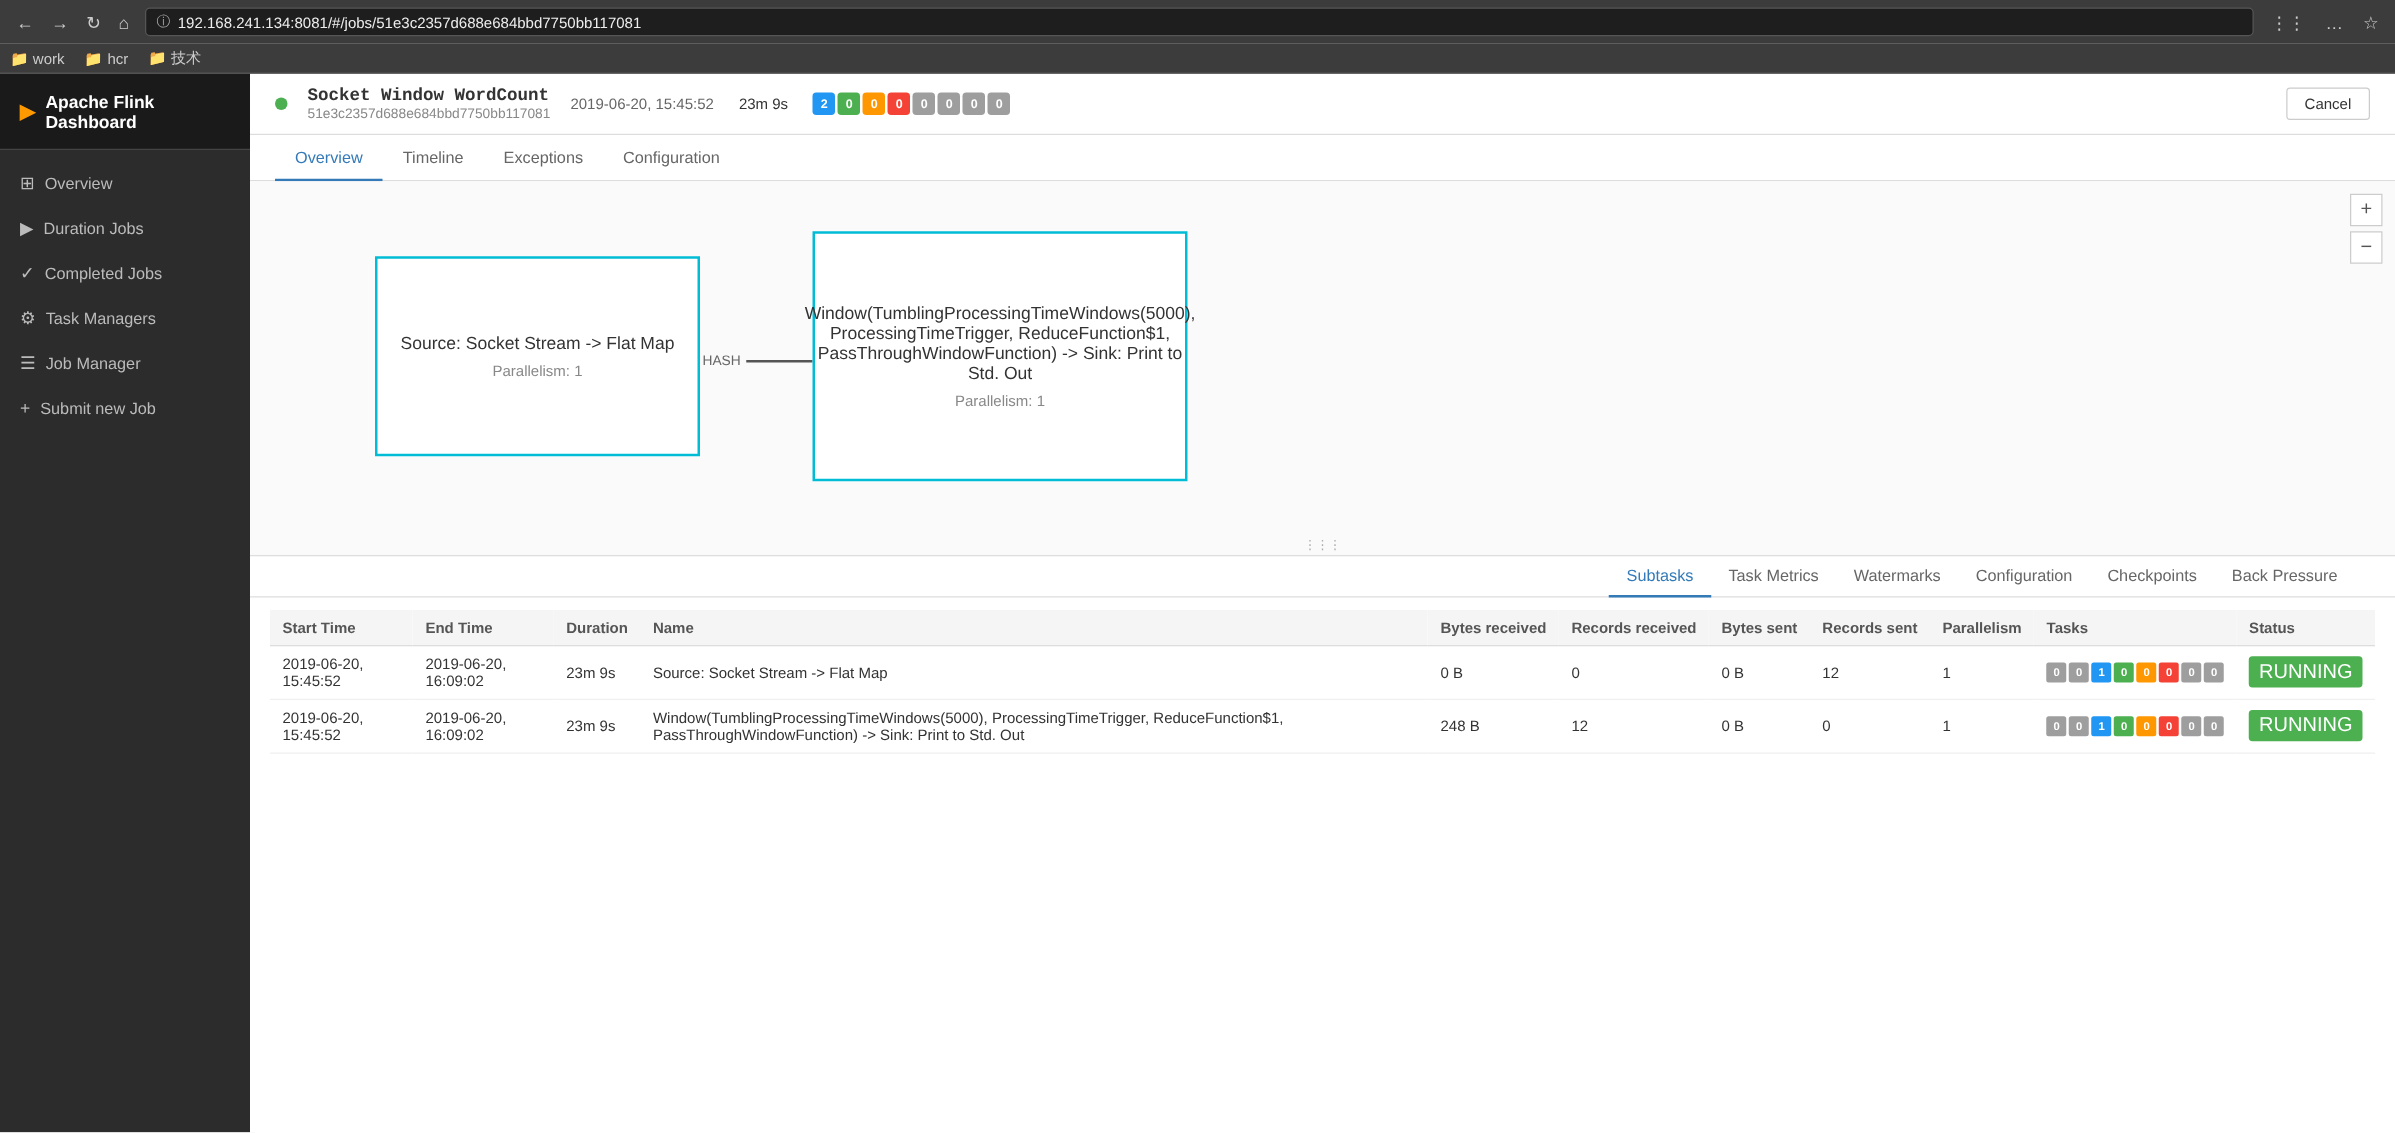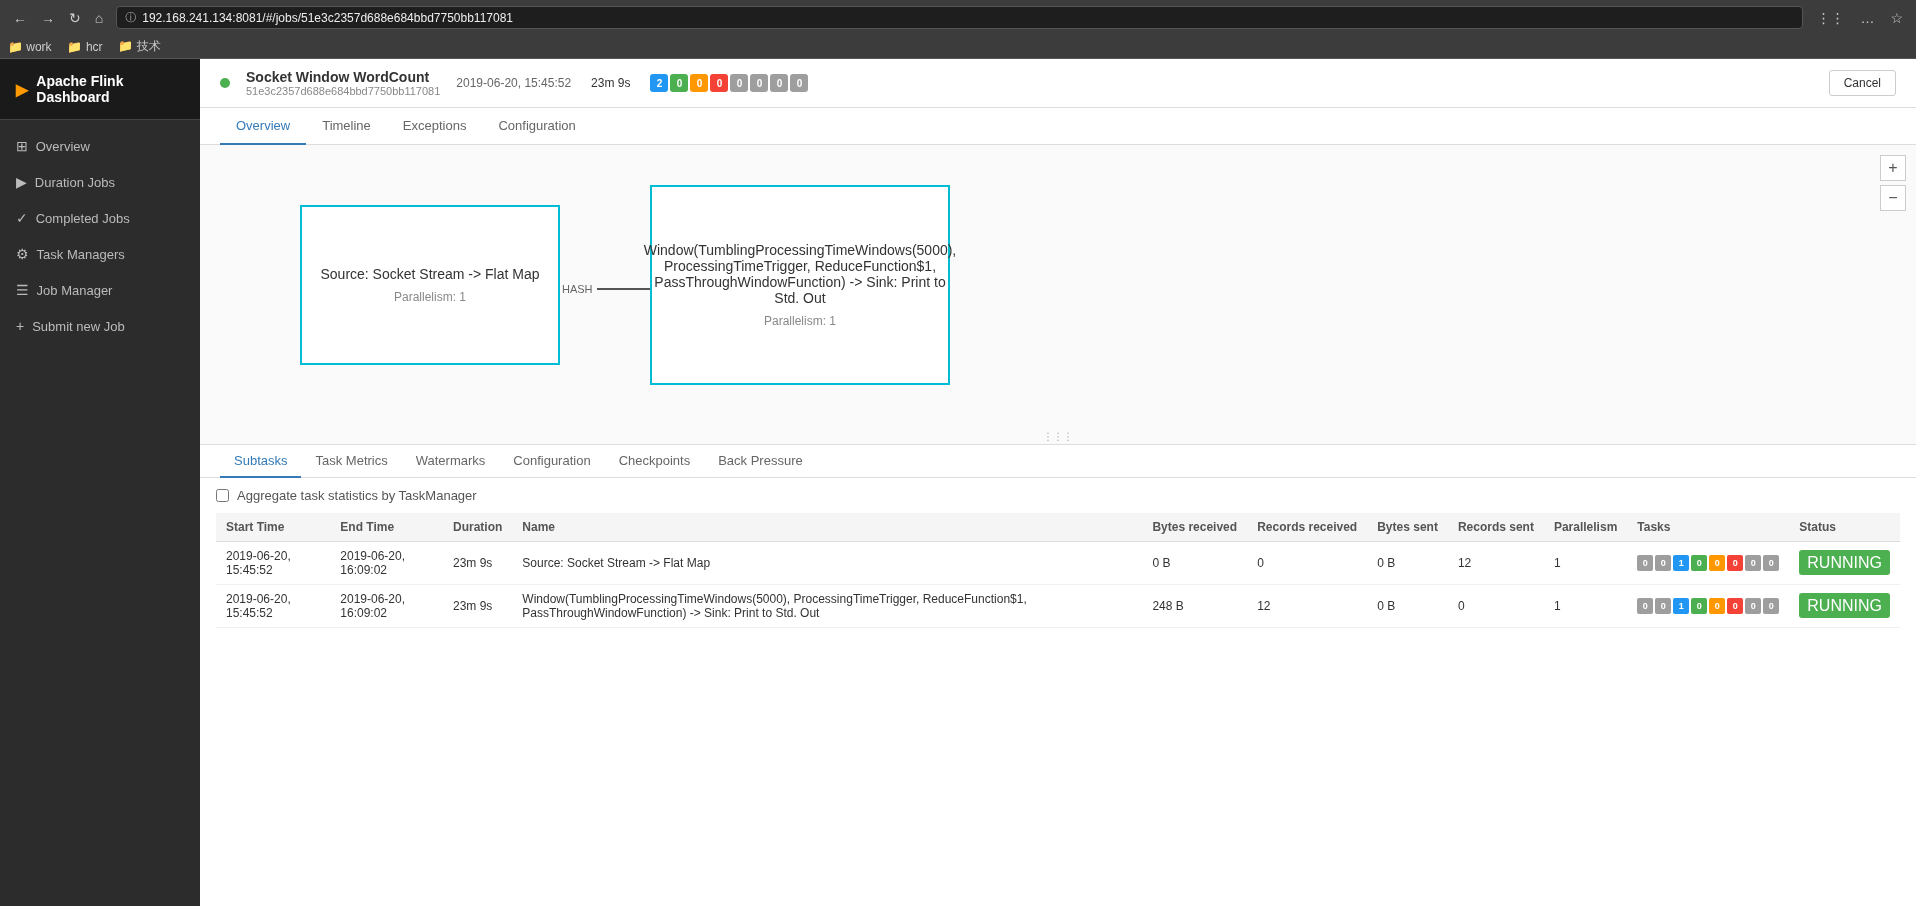--- a/index.html
+++ b/index.html
@@ -27,21 +27,21 @@
     .sidebar-item-icon { font-size: 14px; }
 
     
     .main-content { flex: 1; display: flex; flex-direction: column; overflow: hidden; background: #fff; }
 
     
     .job-header { background: #fff; border-bottom: 1px solid #ddd; padding: 10px 20px; display: flex; align-items: center; justify-content: space-between; }
     .job-info { display: flex; align-items: center; gap: 16px; }
     .job-status-dot { width: 10px; height: 10px; border-radius: 50%; background: #4caf50; }
     .job-title-block { display: flex; flex-direction: column; }
-    .job-title { font-size: 14px; font-weight: bold; color: #333; }
+    .job-title { font-size: 14px; font-weight: bold; color: #333; font-family: Liberation Mono, monospace; }
     .job-id { font-size: 11px; color: #888; }
     .job-meta { display: flex; align-items: center; gap: 20px; font-size: 12px; color: #666; }
     .job-duration { color: #333; }
     .status-badges { display: flex; gap: 2px; }
     .badge { width: 18px; height: 18px; border-radius: 3px; display: flex; align-items: center; justify-content: center; font-size: 10px; font-weight: bold; color: #fff; }
     .badge-blue { background: #2196f3; }
     .badge-green { background: #4caf50; }
     .badge-orange { background: #ff9800; }
     .badge-red { background: #f44336; }
     .badge-gray { background: #9e9e9e; }
@@ -62,21 +62,21 @@
     .graph-arrow { position: absolute; top: 138px; left: 362px; display: flex; align-items: center; gap: 4px; }
     .arrow-label { font-size: 11px; color: #666; }
     .arrow-line { width: 80px; height: 2px; background: #555; position: relative; }
     .arrow-line::after { content: ''; position: absolute; right: -6px; top: -4px; border-left: 8px solid #555; border-top: 5px solid transparent; border-bottom: 5px solid transparent; }
     .graph-controls { position: absolute; top: 10px; right: 10px; display: flex; flex-direction: column; gap: 4px; }
     .graph-control-btn { width: 26px; height: 26px; background: #fff; border: 1px solid #ccc; cursor: pointer; font-size: 16px; display: flex; align-items: center; justify-content: center; color: #555; }
     .graph-resize-handle { position: absolute; bottom: 0; left: 50%; transform: translateX(-50%); color: #aaa; font-size: 10px; cursor: ns-resize; padding: 2px; }
 
     
     .bottom-panel { flex: 1; overflow: auto; display: flex; flex-direction: column; }
-    .subtabs-bar { display: flex; border-bottom: 1px solid #ddd; padding: 0 20px; background: #fff; flex-shrink: 0; }
+    .subtabs-bar { display: flex; border-bottom: 1px solid #ddd; padding: 0 32px; background: #fff; flex-shrink: 0; justify-content: flex-end; }
     .subtab { padding: 8px 14px; cursor: pointer; font-size: 13px; color: #666; border-bottom: 2px solid transparent; margin-bottom: -1px; }
     .subtab.active { color: #337ab7; border-bottom-color: #337ab7; font-weight: 500; }
 
     
     .table-area { padding: 10px 16px; flex: 1; overflow: auto; }
     .aggregate-row { display: flex; align-items: center; gap: 8px; margin-bottom: 10px; font-size: 13px; color: #555; }
     .aggregate-checkbox { width: 13px; height: 13px; cursor: pointer; }
     .data-table { width: 100%; border-collapse: collapse; font-size: 12px; }
     .data-table th { background: #f5f5f5; border-bottom: 1px solid #ddd; padding: 7px 10px; text-align: left; color: #555; font-weight: 700; white-space: nowrap; }
     .data-table td { padding: 7px 10px; border-bottom: 1px solid #f0f0f0; color: #333; vertical-align: middle; }
@@ -211,24 +211,20 @@
       <div class="subtabs-bar">
         <div class="subtab active">Subtasks</div>
         <div class="subtab">Task Metrics</div>
         <div class="subtab">Watermarks</div>
         <div class="subtab">Configuration</div>
         <div class="subtab">Checkpoints</div>
         <div class="subtab">Back Pressure</div>
       </div>
 
       <div class="table-area">
-        <div class="aggregate-row">
-          <input type="checkbox" class="aggregate-checkbox" style="">
-          <span>Aggregate task statistics by TaskManager</span>
-        </div>
         <table class="data-table">
           <thead>
             <tr>
               <th>Start Time</th>
               <th>End Time</th>
               <th>Duration</th>
               <th>Name</th>
               <th>Bytes received</th>
               <th>Records received</th>
               <th>Bytes sent</th>

